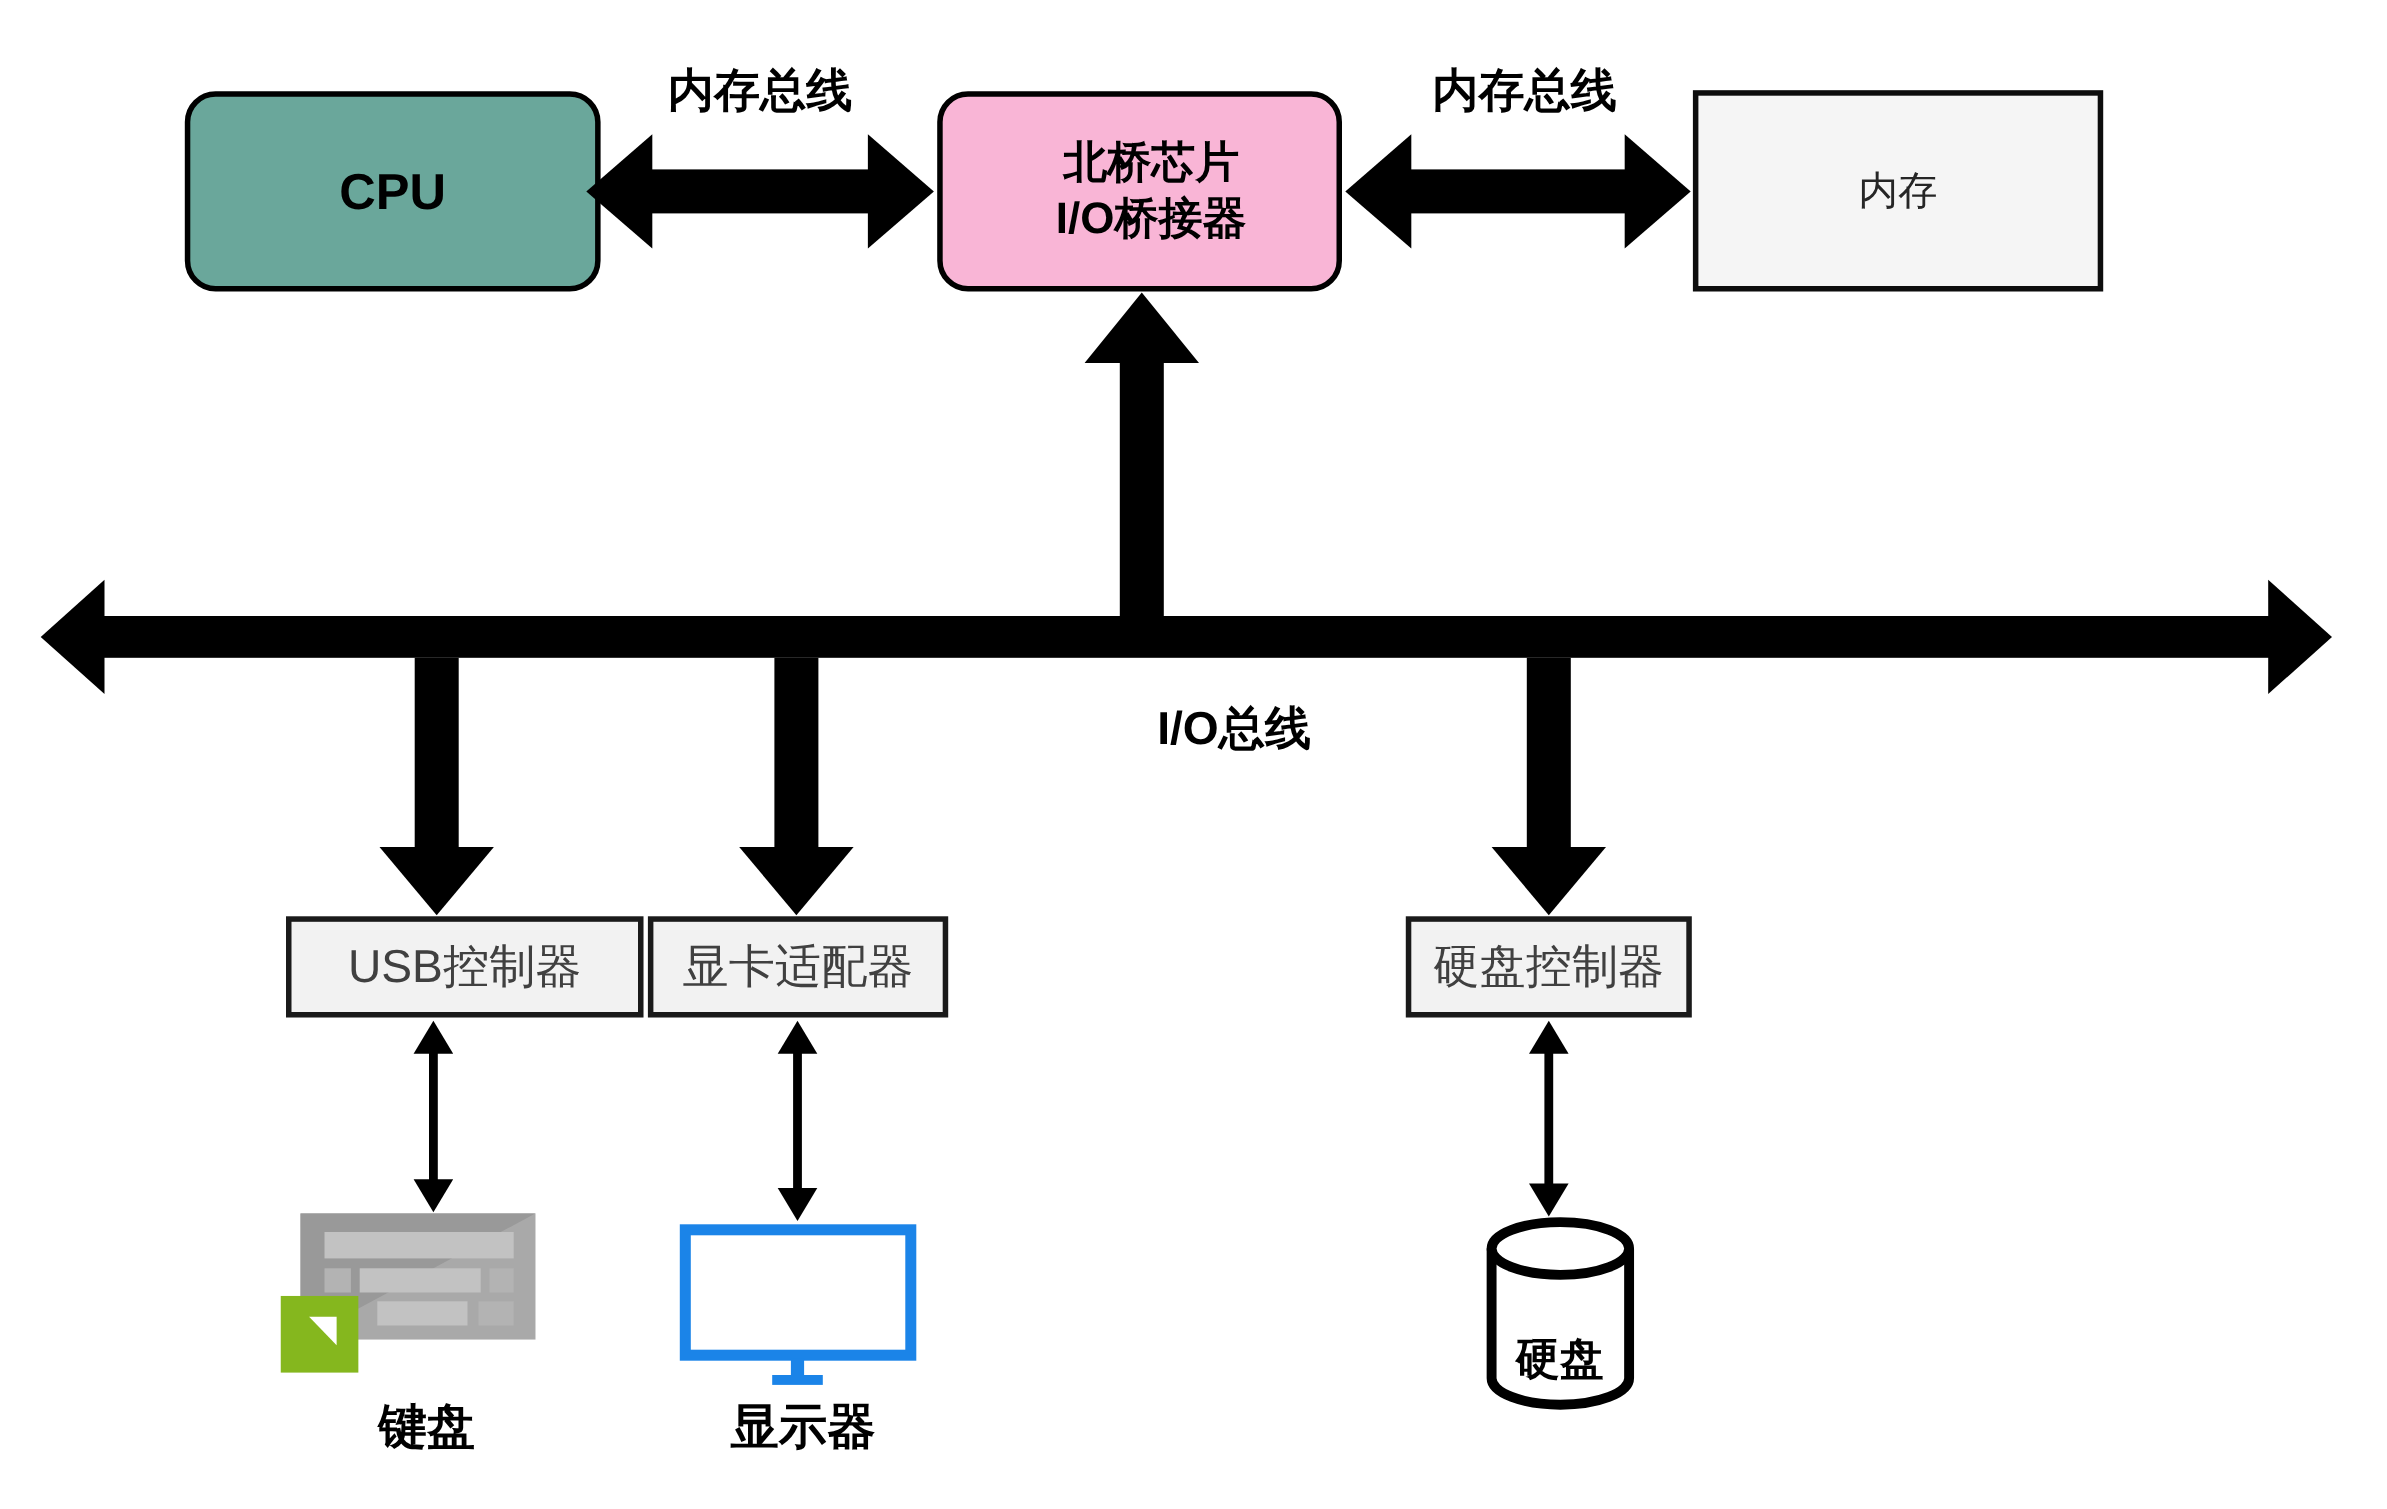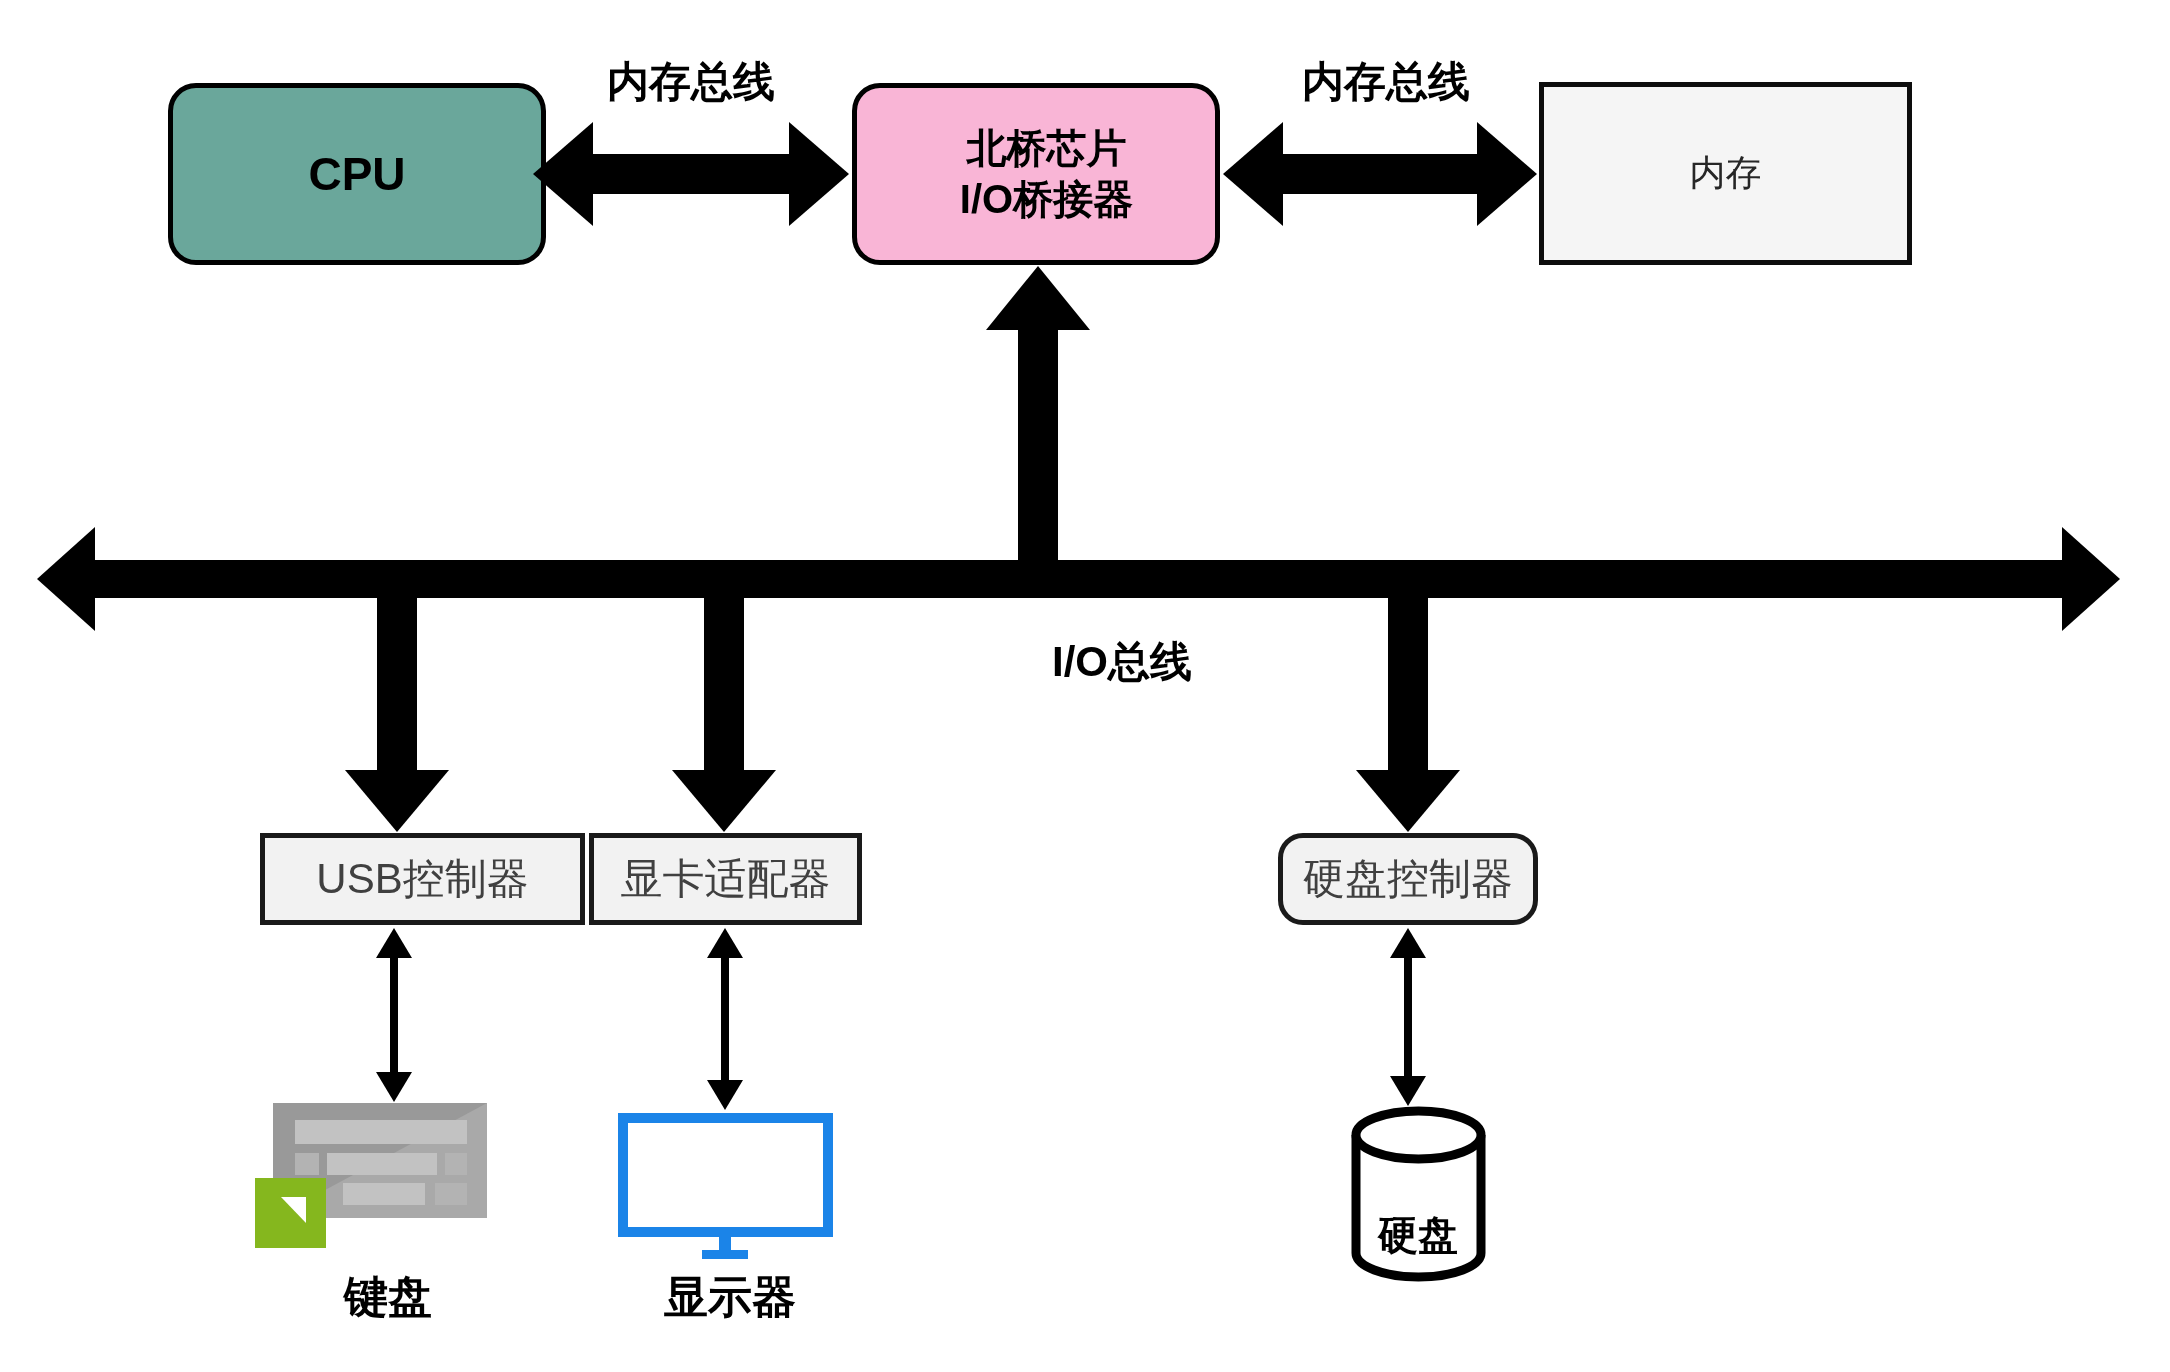--- a/index.html
+++ b/index.html
@@ -114,21 +114,21 @@
     <div class="stem"></div>
       <div class="head"></div>
   </div>
 
   <div class="node ctrl" style="left:260px;top:833px;width:325px;height:92px;">
     <span>USB控制器</span>
   </div>
   <div class="node ctrl" style="left:589px;top:833px;width:273px;height:92px;">
     <span>显卡适配器</span>
   </div>
-  <div class="node ctrl" style="left:1278px;top:833px;width:260px;height:92px;border-radius:25px;">
+  <div class="node ctrl" style="left:1278px;top:833px;width:260px;height:92px;">
     <span>硬盘控制器</span>
   </div>
 
   <div class="varrow" style="left:376px;top:928px;height:174px;">
     <div class="ht"></div>
     <div class="line"></div>
     <div class="hb"></div>
   </div>
   <div class="varrow" style="left:707px;top:928px;height:182px;">
     <div class="ht"></div>

